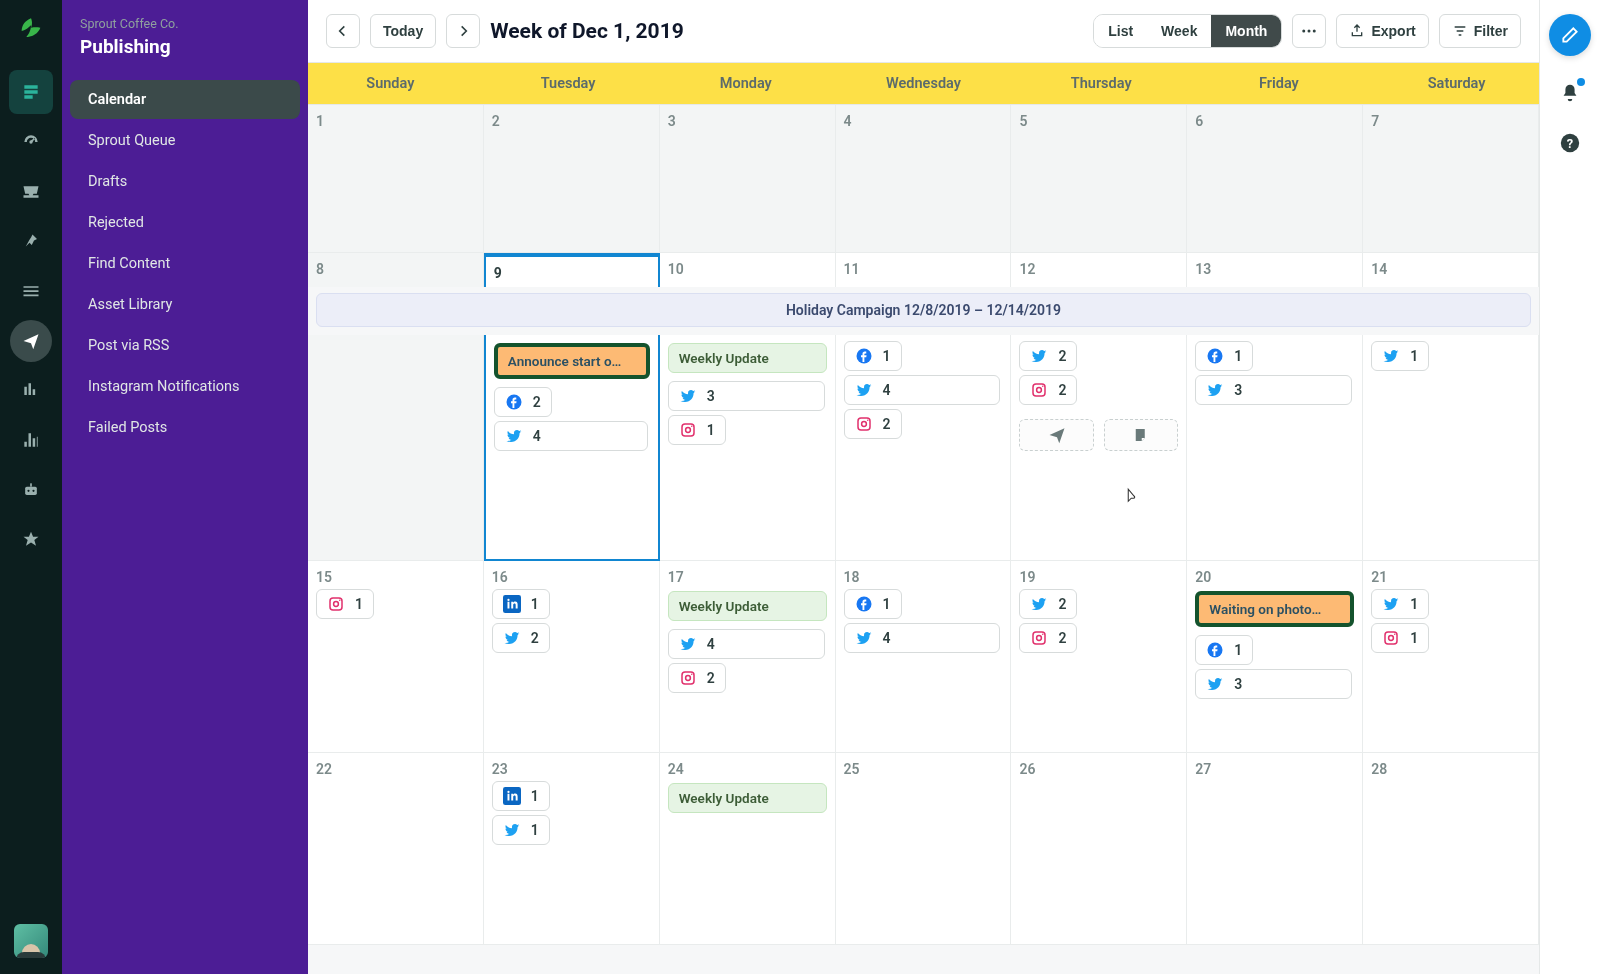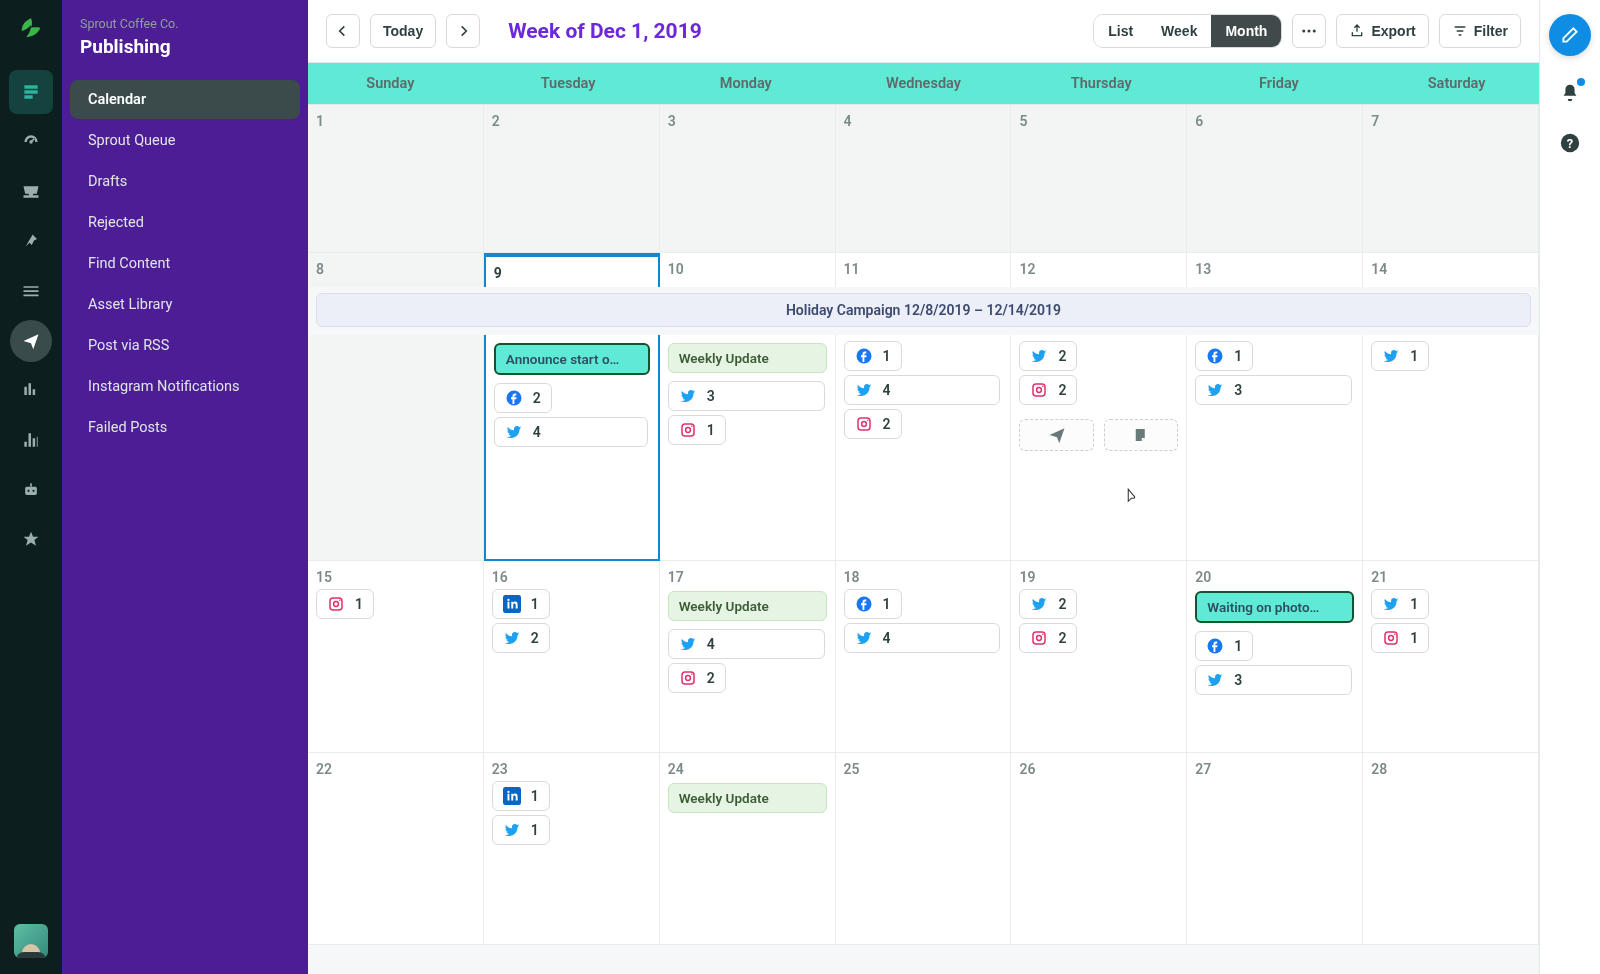--- a/index.html
+++ b/index.html
@@ -28,39 +28,39 @@
 
 .main { flex:1; background:#fff; display:flex; flex-direction:column; border-right:1px solid #e5e8e8;}
 
 
 .topbar { display:flex; align-items:center; padding:14px 18px; gap:10px; }
 .btn { height:34px; border:1px solid #d7dbdb; background:#fff; border-radius:6px; display:inline-flex; align-items:center; justify-content:center; cursor:pointer; font-size:14px; color:#2f4040; padding:0 12px; font-weight:600;}
 .btn.icon-only{ width:34px; padding:0;}
 .seg { display:inline-flex; border:1px solid #d7dbdb; border-radius:10px; overflow:hidden; height:34px;}
 .seg .seg-btn { padding:0 14px; display:flex; align-items:center; font-size:14px; cursor:pointer; color:#2f4040; font-weight:600; border:none; background:#fff;}
 .seg .seg-btn.active { background:#404a4a; color:#fff; }
-.topbar .title { font-size:21px; font-weight:700; color:#6d28d9; margin-left:18px;}
+.topbar .title { font-size:21px; font-weight:700; color:#0f172a; margin-left:0;}
 .topbar .grow{flex:1;}
 
 
 .cal-wrap{ flex:1; overflow:auto; background:#f6f7f8;}
-.cal-head { display:grid; grid-template-columns:repeat(7,1fr); border-top:1px solid #e5e8e8; border-bottom:1px solid #e5e8e8; background:#5eead4;gap:13px;}
+.cal-head { display:grid; grid-template-columns:repeat(7,1fr); border-top:1px solid #e5e8e8; border-bottom:1px solid #e5e8e8; background:#fde047;gap:13px;}
 .cal-head .dow { text-align:center; padding:12px 0; font-weight:600; color:#5c6b6b; font-size:14.5px;}
 .cal-grid { display:grid; grid-template-columns:repeat(7,1fr); }
 .cell { min-height:148px; border-right:1px solid #e9ecec; border-bottom:1px solid #e9ecec; background:#fff; padding:8px 8px 10px; position:relative;}
 .cell.past { background:#f3f5f5; }
 .cell .num { font-size:14px; color:#7c8a8a; font-weight:600; }
 .cell.today { border:2px solid #1186d1; border-top-width:4px; }
 .cell.today .num{ color:#2f4040; font-weight:700;}
 
 .banner { grid-column:1 / -1; }
 .banner-inner{ margin:6px 8px 8px; background:#eceef8; border:1px solid #dadff1; color:#3b4a6e; text-align:center; font-size:14px; font-weight:600; border-radius:6px; padding:8px 10px;}
 
 .note { border-radius:6px; padding:6px 10px; font-size:13.5px; font-weight:600; margin:6px 0 4px; white-space:nowrap; overflow:hidden; text-overflow:ellipsis; cursor:pointer;}
-.note.blue{ background:#5eead4; border:2px solid #14532d; color:#2b5063;}
+.note.blue{ background:#fdba74; border:4px solid #14532d; color:#2b5063;}
 .note.green{ background:#e6f4e4; border:1px solid #c5e6bf; color:#3d5d37;}
 
 .chip { display:inline-flex; align-items:center; gap:10px; border:1px solid #d7dbdb; background:#fff; border-radius:6px; padding:5px 10px; font-size:14px; font-weight:600; color:#2f4040; margin:4px 6px 0 0; cursor:pointer; min-width:48px;}
 .chip.wide{ width:calc(100% - 2px); }
 .chip.small{ }
 .chip .ic{ width:18px; height:18px; display:inline-flex; align-items:center; justify-content:center;}
 
 .ghost-actions{ display:flex; gap:10px; margin-top:14px;}
 .ghost{ flex:1; height:32px; border:1.5px dashed #c9d0d0; border-radius:6px; display:flex; align-items:center; justify-content:center; color:#6a7a7a; cursor:pointer; background:#fcfcfc;}
 .cursor{position:absolute; left:112px; top:150px; color:#333; pointer-events:none;}

